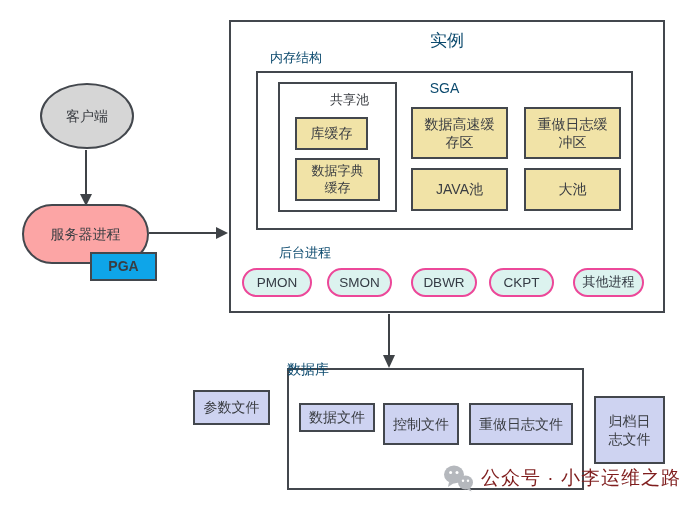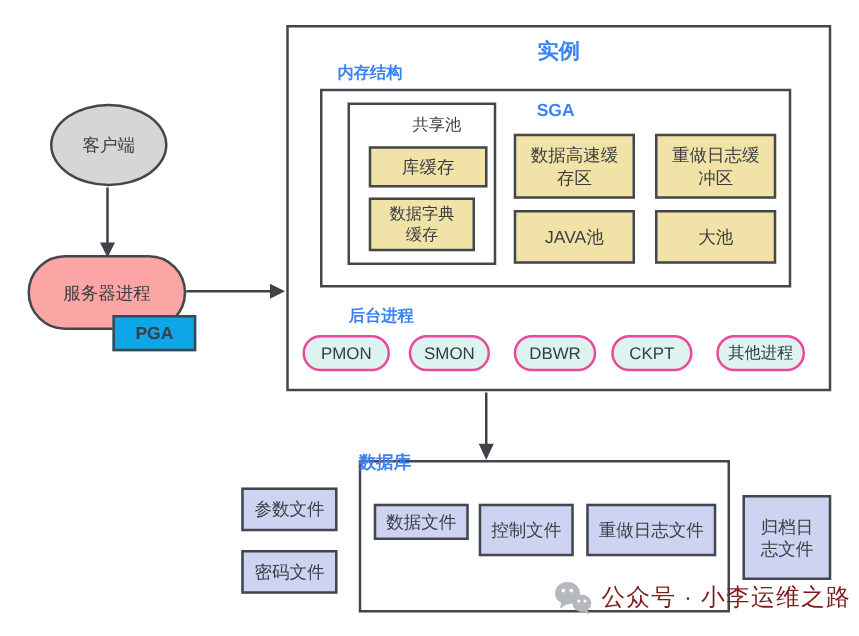--- a/index.html
+++ b/index.html
@@ -14,21 +14,21 @@
     display:flex; align-items:center; justify-content:center;
     text-align:center; line-height:1.3;
   }
   .frame { background:transparent; }
   .yellow { background:#f1e3a7; }
   .pale-yellow { background:#fca5a5; }
   .cyan { background:#0ea5e9; }
   .purple { background:#ced3f1; }
   .pill { background:#dcf3ef; border:2px solid #ec4899; border-radius:15px; font-size:13.5px; color:#343b44; }
   .ellipse { border-radius:50%; background:#d6d6d6; }
-  .lbl { position:absolute; font-weight:bold; color:#3b82f6; }
+  .lbl { position:absolute; font-weight:normal; color:#0c4a6e; }
   .lbl-normal { position:absolute; color:#3a3d42; }
   .title { font-size:17px; }
   .small { font-size:13px;padding-left:12px; }
   .wm {
     position:absolute; display:flex; align-items:center; gap:7px;
     color:#7f1d1d; font-size:19px; letter-spacing:1px; white-space:nowrap;
   }
   svg.arrows { position:absolute; left:0; top:0; pointer-events:none; }
 </style>
 </head>
@@ -65,21 +65,21 @@
   <div class="box frame" style="left:229px; top:20px; width:436px; height:293px;"></div>
   <div class="lbl title" style="left:229px; top:29px; width:436px; text-align:center;">实例</div>
 
   <div class="lbl small" style="left:258px; top:49px;">内存结构</div>
   <div class="box frame" style="left:256px; top:71px; width:377px; height:159px;"></div>
 
   <div class="lbl" style="left:256px; top:80px; width:377px; text-align:center;">SGA</div>
 
   <div class="box frame" style="left:278px; top:82px; width:119px; height:130px;"></div>
   <div class="lbl-normal small" style="left:278px; top:91px; width:119px; text-align:center;">共享池</div>
-  <div class="box yellow" style="left:295px; top:117px; width:95px; height:33px;">
+  <div class="box yellow" style="left:295px; top:117px; width:73px; height:33px;">
     <span>库缓存</span>
   </div>
   <div class="box yellow" style="left:295px; top:158px; width:85px; height:43px; padding:0 13px; font-size:13px;">
     <span>数据字典缓存</span>
   </div>
 
   <div class="box yellow" style="left:411px; top:107px; width:97px; height:52px; padding:0 10px;">
     <span>数据高速缓存区</span>
   </div>
   <div class="box yellow" style="left:524px; top:107px; width:97px; height:52px; padding:0 10px;">
@@ -117,23 +117,20 @@
   <div class="box purple" style="left:383px; top:403px; width:76px; height:42px;">
     <span>控制文件</span>
   </div>
   <div class="box purple" style="left:469px; top:403px; width:104px; height:42px;">
     <span>重做日志文件</span>
   </div>
 
   <div class="box purple" style="left:193px; top:390px; width:77px; height:35px;">
     <span>参数文件</span>
   </div>
-  <div class="box purple" style="left:193px; top:440px; width:77px; height:35px;">
-    <span>密码文件</span>
-  </div>
   <div class="box purple" style="left:594px; top:396px; width:71px; height:68px; padding:0 12px;">
     <span>归档日志文件</span>
   </div>
 
   <div class="wm" style="left:443px; top:464px;">
     <svg width="31" height="28" viewBox="0 0 31 28">
       <ellipse cx="11" cy="10.5" rx="10" ry="9" fill="#b5b8bd"></ellipse>
       <path d="M6 18 L5 23 L11 19 Z" fill="#b5b8bd"></path>
       <circle cx="7.6" cy="8.4" r="1.5" fill="#ffffff"></circle>
       <circle cx="14" cy="8.4" r="1.5" fill="#ffffff"></circle>

